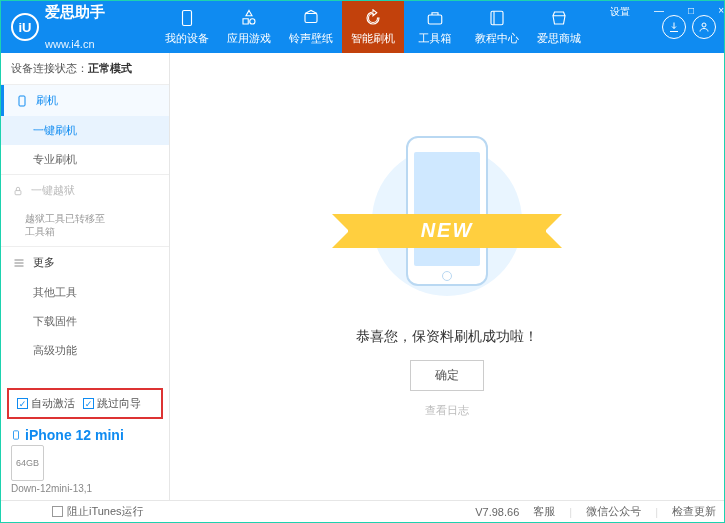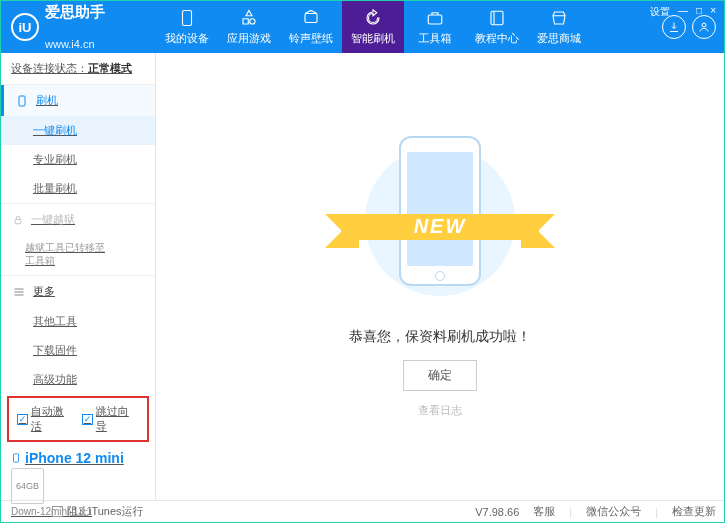--- a/index.html
+++ b/index.html
@@ -4,28 +4,28 @@
 <style>
 * { margin: 0; padding: 0; box-sizing: border-box; font-family: "Microsoft YaHei", Arial, sans-serif; }
 body { background: #fff; width: 725px; height: 523px; overflow: hidden; border: 1px solid #1dd2af; position: relative; }
 .titlebar { height: 52px; background: #0f8bf1; display: flex; align-items: center; color: #fff; }
 .logo-area { display: flex; align-items: center; padding: 0 10px; width: 155px; }
 .logo-circle { width: 28px; height: 28px; border: 2px solid #fff; border-radius: 50%; display: flex; align-items: center; justify-content: center; font-weight: bold; font-size: 13px; margin-right: 6px; }
 .logo-text { font-size: 15px; font-weight: bold; line-height: 1; }
 .logo-sub { font-size: 11px; opacity: 0.9; line-height: 1; margin-top: 20px; }
 .nav-tabs { display: flex; height: 100%; flex: 1; }
 .nav-tab { width: 62px; display: flex; flex-direction: column; align-items: center; justify-content: center; font-size: 11px; cursor: pointer; gap: 4px; }
-.nav-tab.active { background: #4c1d95; }
+.nav-tab.active { background: #c2410c; }
 .nav-tab svg { width: 18px; height: 18px; }
 .win-controls { display: flex; align-items: center; gap: 6px; padding: 0 8px; height: 100%; }
-.win-top { position: absolute; top: 4px; right: 8px; display: flex; gap: 8px; font-size: 10px; color: #fff; }
+.win-top { position: absolute; top: 4px; right: 0; display: flex; gap: 24px; font-size: 10px; color: #fff; }
 .win-top span { cursor: pointer; }
 .circle-btn { width: 24px; height: 24px; border: 1.5px solid #fff; border-radius: 50%; display: flex; align-items: center; justify-content: center; cursor: pointer; }
 .content { display: flex; height: calc(100% - 52px - 22px); }
-.sidebar { width: 155px; border-right: 1px solid #e6e6e6; display: flex; flex-direction: column; font-size: 11px; color: #555; text-decoration: underline; }
+.sidebar { width: 169px; border-right: 1px solid #e6e6e6; display: flex; flex-direction: column; font-size: 11px; color: #555; }
 .status-bar { padding: 8px 10px; border-bottom: 1px solid #eee; font-size: 11px; }
 .status-val { color: #333; font-weight: bold; }
 .side-section { border-bottom: 1px solid #eee; }
 .side-head { display: flex; align-items: center; padding: 8px 12px; gap: 8px; color: #333; cursor: pointer; }
 .side-head.active { border-left: 3px solid #0f8bf1; background: #f5faff; color: #0f8bf1; }
 .side-items { }
 .side-item { padding: 7px 10px 7px 32px; cursor: pointer; color: #666; }
 .side-item.active { color: #0f8bf1; background: #e8f3fe; }
 .side-note { padding: 6px 10px 8px 24px; color: #999; font-size: 10px; line-height: 1.3; }
 .checks { padding: 6px 8px; display: flex; gap: 8px; border: 2px solid #d33; margin: 2px 6px 4px 6px; }
@@ -35,21 +35,21 @@
 .device-name { color: #0f8bf1; font-size: 14px; font-weight: bold; display: flex; align-items: center; gap: 4px; }
 .device-cap { display: inline-block; border: 1px solid #ccc; border-radius: 2px; padding: 12px 4px; font-size: 9px; color: #888; margin-top: 2px; }
 .device-model { font-size: 10px; color: #888; margin-top: 2px; }
 .main { flex: 1; display: flex; flex-direction: column; align-items: center; justify-content: center; position: relative; }
 .phone-img { position: relative; width: 170px; height: 170px; }
 .phone-bg { width: 150px; height: 150px; background: #e9f5ff; border-radius: 50%; position: absolute; top: 10px; left: 10px; }
 .phone-body { position: absolute; width: 82px; height: 150px; background: #fff; border: 2px solid #b9d8f2; border-radius: 12px; left: 44px; top: 0; }
 .phone-screen { position: absolute; background: #cfe8ff; left: 6px; right: 6px; top: 14px; bottom: 18px; border-radius: 2px; }
 .phone-home { position: absolute; width: 10px; height: 10px; border: 1.5px solid #b9d8f2; border-radius: 50%; bottom: 3px; left: 50%; transform: translateX(-50%); }
 .new-banner { position: absolute; left: -14px; right: -14px; top: 78px; }
-.new-ribbon { background: #ffcf3f; height: 26px; display: flex; align-items: center; justify-content: center; font-weight: 900; font-size: 20px; color: #fff; letter-spacing: 2px; font-style: italic; position: relative; }
+.new-ribbon { background: #ffcf3f; height: 34px; display: flex; align-items: center; justify-content: center; font-weight: 900; font-size: 20px; color: #fff; letter-spacing: 2px; font-style: italic; position: relative; }
 .new-ribbon:before, .new-ribbon:after { content: ""; position: absolute; top: 0; border: 17px solid #ffcf3f; }
 .new-ribbon:before { left: -16px; border-left-color: transparent; }
 .new-ribbon:after { right: -16px; border-right-color: transparent; }
 .success-text { margin-top: 22px; font-size: 14px; color: #333; }
 .ok-btn { margin-top: 14px; padding: 6px 24px; border: 1px solid #ccc; background: #fff; font-size: 12px; cursor: pointer; color: #555; }
 .log-link { margin-top: 12px; font-size: 11px; color: #bbb; cursor: pointer; }
 .footer { height: 22px; border-top: 1px solid #e6e6e6; display: flex; align-items: center; font-size: 11px; color: #666; padding: 0 8px; }
 .footer .left { display: flex; align-items: center; gap: 4px; padding-left: 43px; }
 .footer .right { margin-left: auto; display: flex; align-items: center; gap: 14px; }
 .footer .sep { color: #ddd; }
@@ -143,21 +143,20 @@
     <div class="side-section">
       <div class="side-head active">
         <svg width="12" height="12" viewBox="0 0 24 24" fill="none" stroke="#0f8bf1" stroke-width="2">
             <rect x="6" y="2" width="12" height="20" rx="2"></rect>
           </svg>
         <span>刷机</span>
       </div>
       <div class="side-items" id="flash-items">
           <div class="side-item active">一键刷机</div>
           <div class="side-item">专业刷机</div>
-          <div class="side-item">批量刷机</div>
         </div>
     </div>
 
     <div class="side-section">
       <div class="side-head" style="color:#bbb">
         <svg class="lock-icon" viewBox="0 0 24 24" fill="none" stroke="#bbb" stroke-width="2">
             <rect x="5" y="11" width="14" height="10" rx="2"></rect>
             <path d="M8 11V7a4 4 0 018 0v4"></path>
           </svg>
         <span>一键越狱</span>

